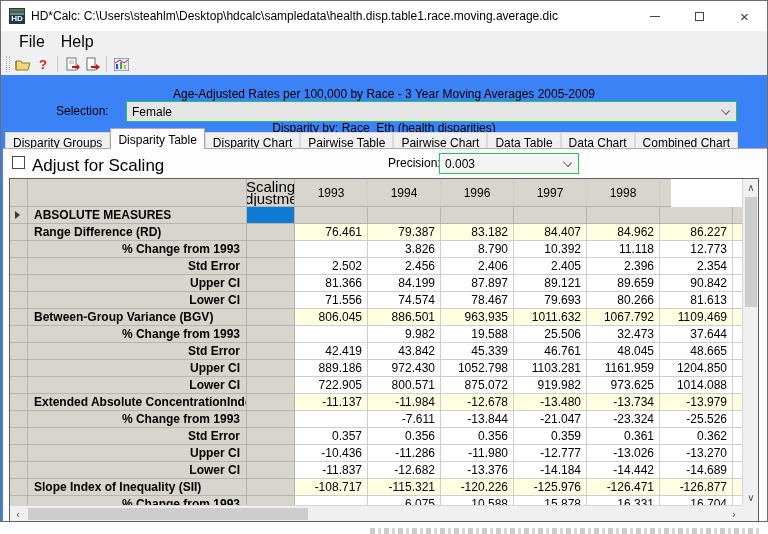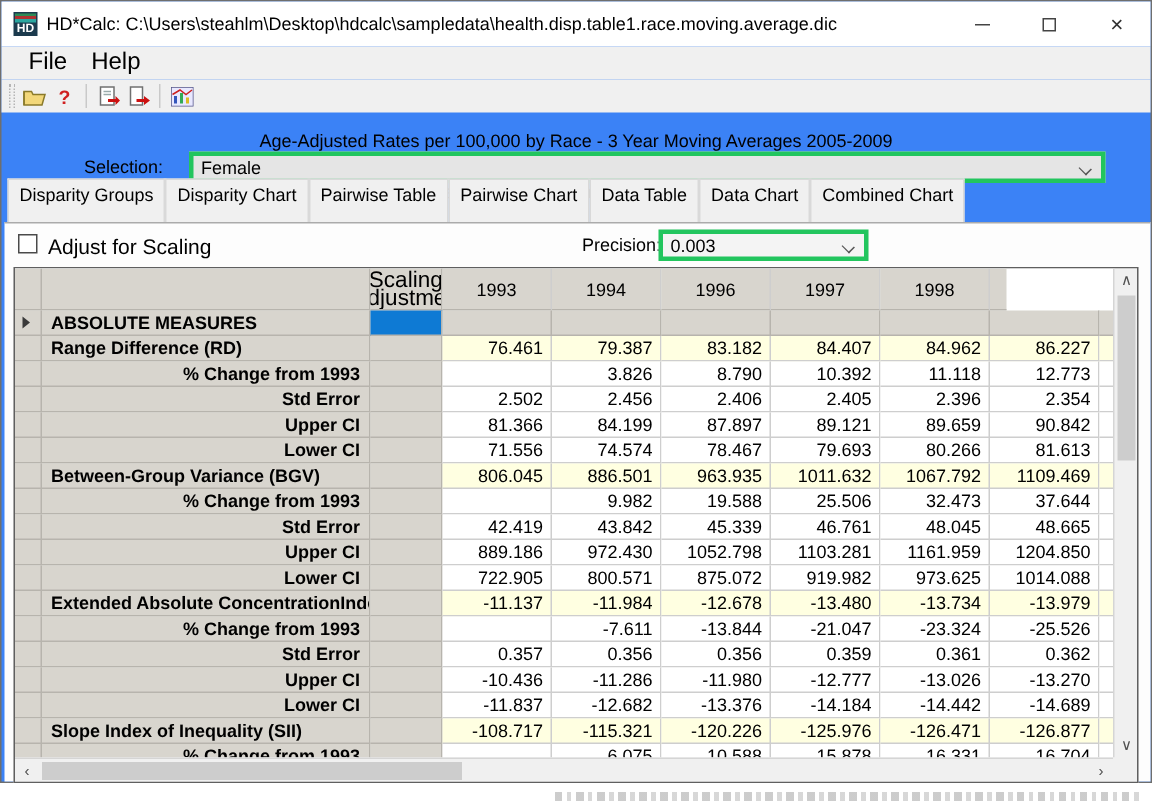--- a/index.html
+++ b/index.html
@@ -27,35 +27,35 @@
   .tbtn { width:20px; height:18px; display:flex; align-items:center; justify-content:center; }
   .tsep { width:1px; height:16px; background:#c9c9c9; margin:0 4px; }
 
   
   .report-header { position:absolute; left:0; top:66px; width:100%; text-align:center; }
   .report-header .l1, .report-header .l2 { font-size:12px; color:#000; line-height:14px;margin-top:20px; }
 
   
   .selection-row { position:absolute; left:0; top:100px; width:100%; height:14px; }
   .selection-label { position:absolute; left:55px; top:3px; font-size:12px; }
-  .combo { position:absolute; background:#e5e5e5; border:3px solid #22c55e; font-size:12px; display:flex; align-items:center; padding-left:5px; color:#000; }
+  .combo { position:absolute; background:#e5e5e5; border:1px solid #22c55e; font-size:12px; display:flex; align-items:center; padding-left:5px; color:#000; }
   .combo .chev { position:absolute; right:7px; top:7px; width:7px; height:7px; border-right:1.5px solid #555; border-bottom:1.5px solid #555; transform:rotate(45deg) scale(1,0.8); margin-top:-2px; }
   .selection-combo { left:125px; top:0; width:611px; height:21px; }
 
   
   .tabs { position:absolute; left:4px; top:127px; width:760px; height:21px; display:flex; align-items:flex-end; }
-  .tab { font-size:12px; padding:3px 7px 4px 7px; background:#f0f0f0; border:1px solid #d9d9d9; border-bottom:none; color:#000; height:30px; white-space:nowrap; }
+  .tab { font-size:12px; padding:3px 7px 4px 7px; background:#f0f0f0; border:1px solid #d9d9d9; border-bottom:none; color:#000; height:17px; white-space:nowrap; }
   .tab.active { background:#fdfdfd; border:1px solid #ababab; border-bottom:none; height:21px; padding-top:4px; position:relative; z-index:2; }
 
   
   .tab-page { position:absolute; left:2px; top:147px; width:764px; height:373px; background:#fdfdfd; border-top:1px solid #ababab; }
 
   .controls-row { position:absolute; left:0; top:4px; width:100%; height:22px; }
   .checkbox { position:absolute; left:9px; top:3px; width:13px; height:13px; background:#fff; border:1px solid #4a4a4a; }
-  .checkbox-label { position:absolute; left:29px; top:3px; font-size:14px; }
+  .checkbox-label { position:absolute; left:29px; top:3px; font-size:17px; }
   .precision-label { position:absolute; left:385px; top:3px; font-size:12px; }
   .precision-combo { left:436px; top:0; width:140px; height:21px; background:#f4f4f4; }
 
   
   .grid-container { position:absolute; left:6px; top:29px; width:750px; height:344px; border:1px solid #5f5f5f; background:#f0f0f0; }
   .grid-viewport { position:absolute; left:0; top:0; right:16px; bottom:16px; overflow:hidden; background:#fff; }
   .grid-row, .grid-header-row { display:flex; width:734px; }
   .cell { border-right:1px solid #b7b4ad; border-bottom:1px solid #b7b4ad; font-size:12px; overflow:hidden; flex:0 0 auto; }
   .rowhdr { width:18px; background:#d8d5ce; position:relative; }
   .label  { width:219px; background:#d8d5ce; font-weight:bold; padding:1px 6px 0 6px; white-space:nowrap; }
@@ -162,20 +162,21 @@
   <div class="selection-row">
     <div class="selection-label">Selection:</div>
     <div class="combo selection-combo">
       <span>Female</span>
       <span class="chev"></span>
     </div>
   </div>
 
   <div class="tabs">
     <div class="tab">Disparity Groups</div>
+    <div class="tab active">Disparity Table</div>
     <div class="tab">Disparity Chart</div>
     <div class="tab">Pairwise Table</div>
     <div class="tab">Pairwise Chart</div>
     <div class="tab">Data Table</div>
     <div class="tab">Data Chart</div>
     <div class="tab">Combined Chart</div>
   </div>
 
   <div class="tab-page">
 

